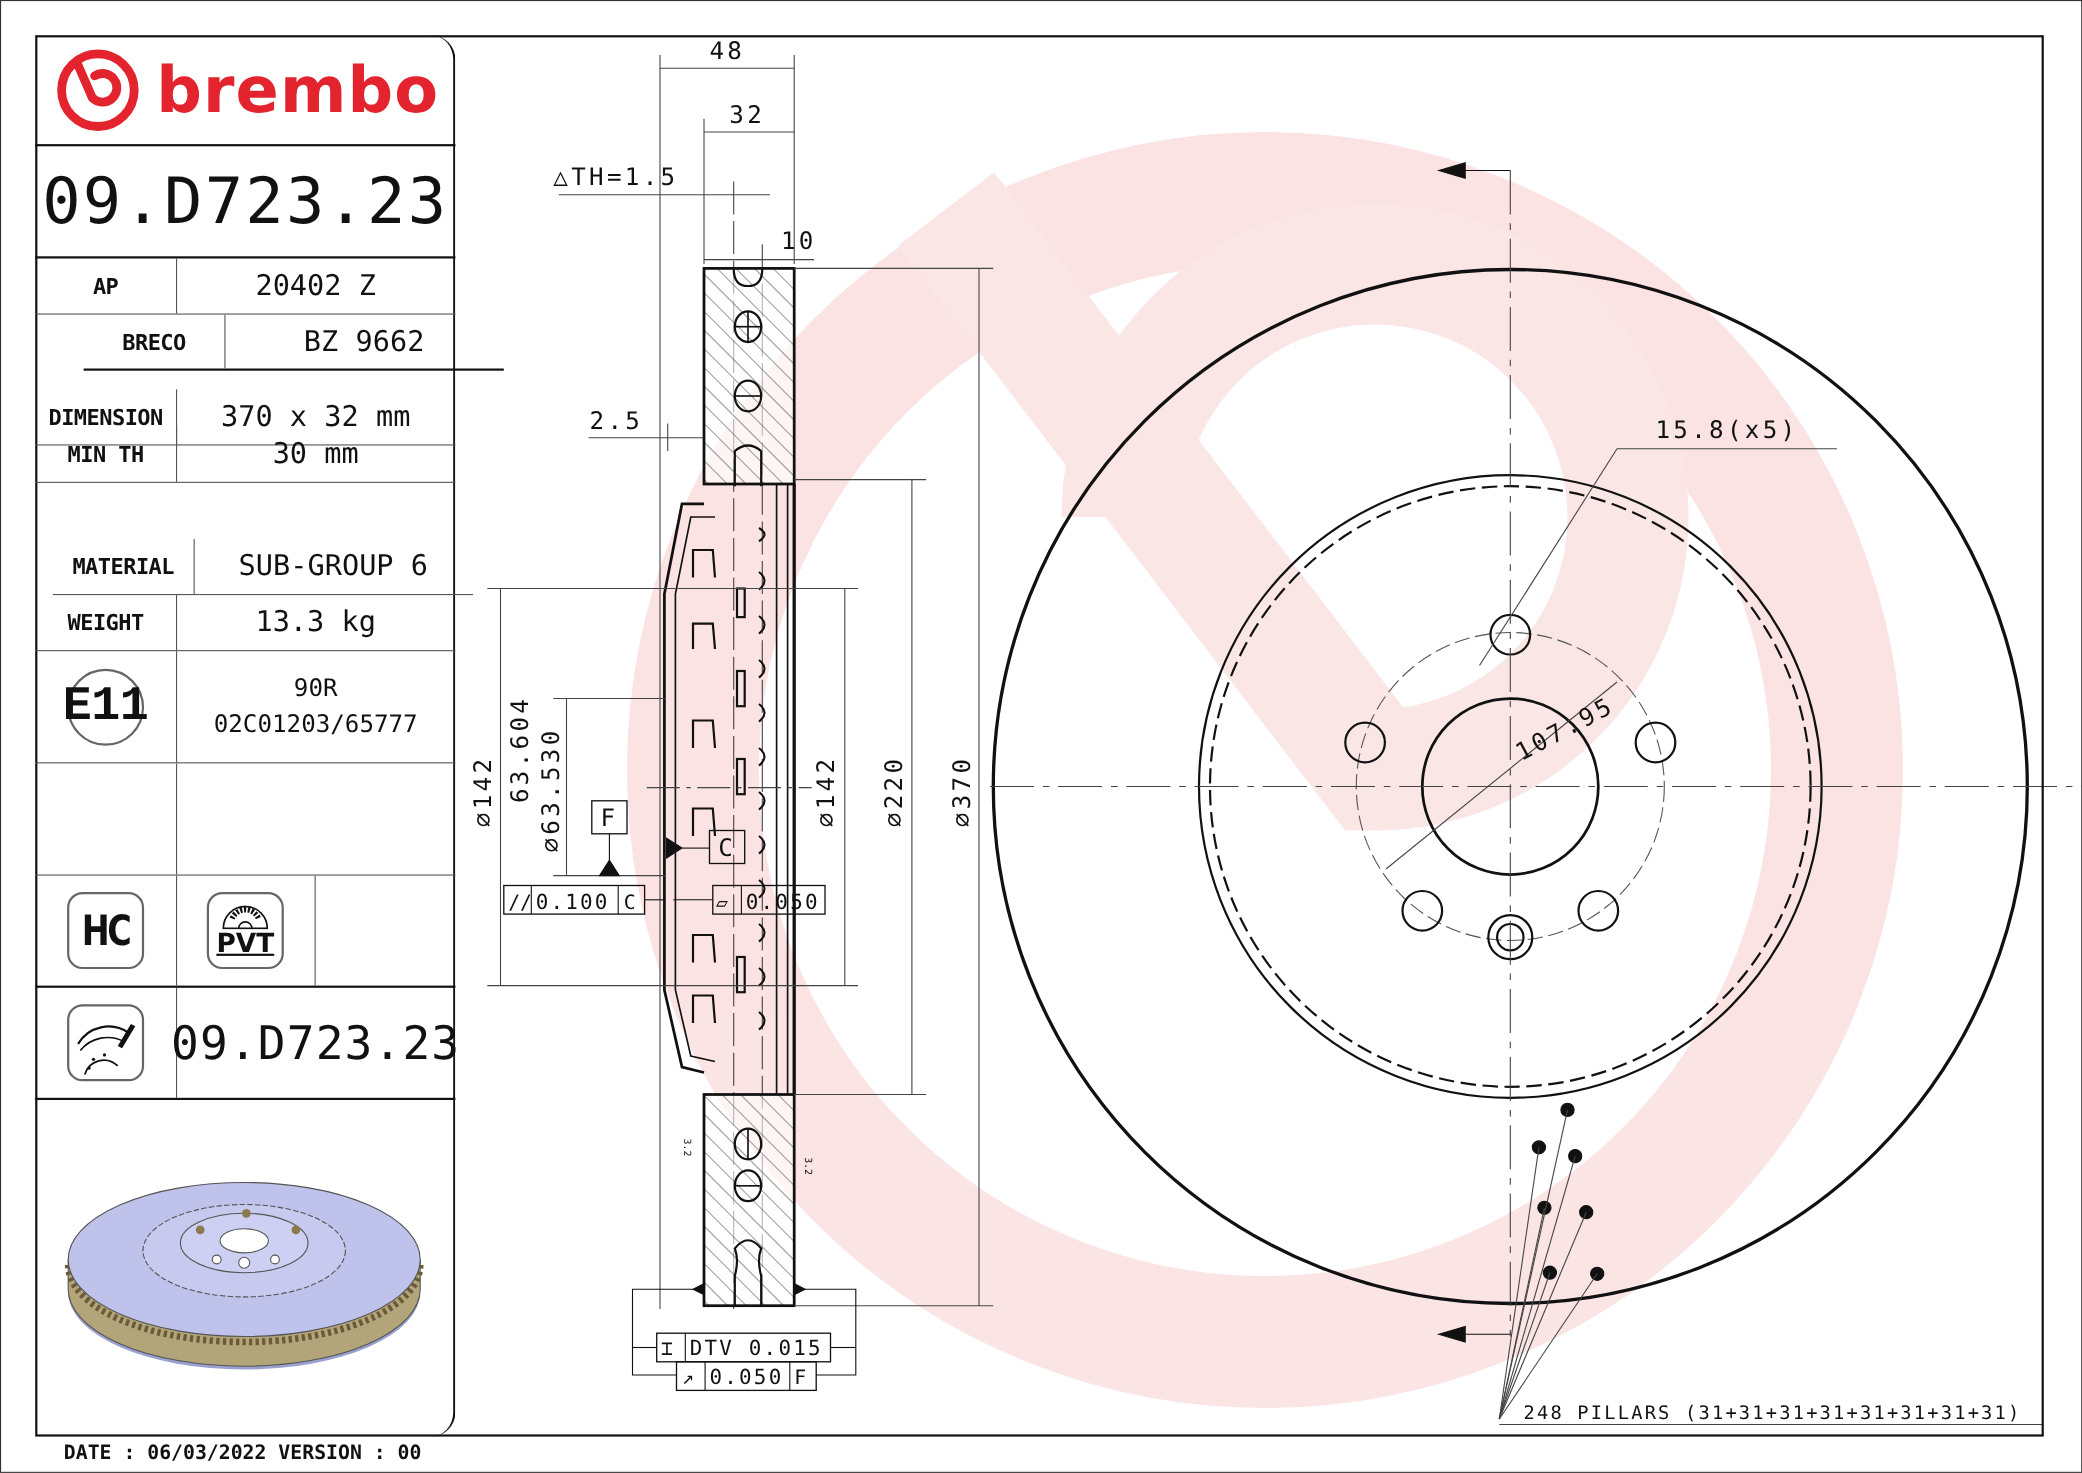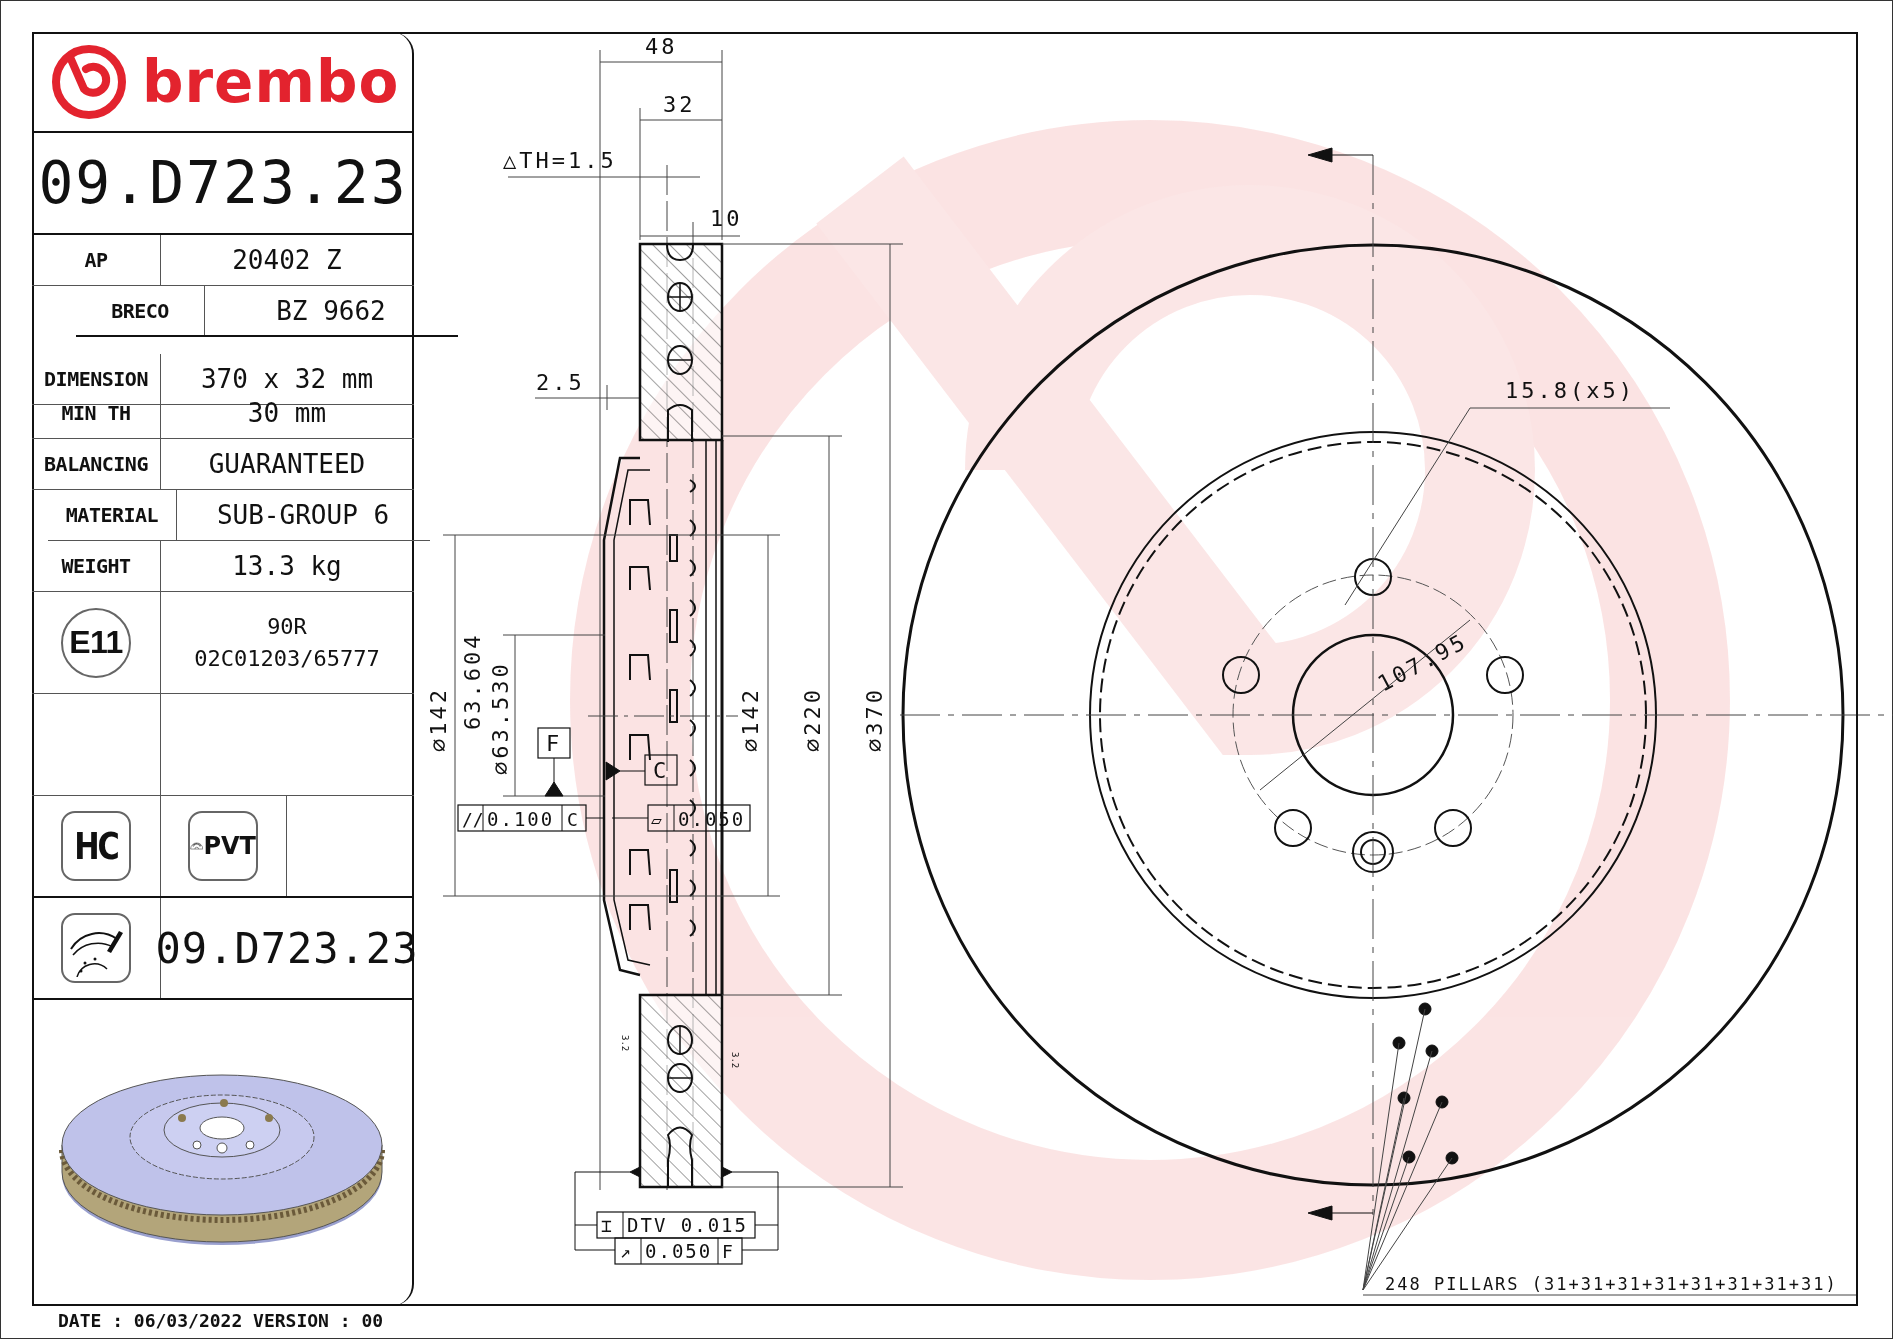--- a/index.html
+++ b/index.html
@@ -17,21 +17,21 @@
   .cell-r { position:absolute; left:128px; right:0; top:0; bottom:0;
             display:flex; align-items:center; justify-content:center;
             font-family:"DejaVu Sans Mono", "Liberation Mono", monospace; font-size:26px; }
   .logo { position:absolute; left:0; top:0; width:382px; height:101px; display:flex; align-items:center; padding-left:18px; box-sizing:border-box; border-bottom:2px solid #111; }
   .logo-text { color:#e3232e; font-family:"DejaVu Sans", sans-serif; font-size:58px; font-weight:bold; letter-spacing:1px; margin-left:14px; line-height:1; }
   .partno { position:absolute; left:0; top:101px; width:382px; height:102px; display:flex; align-items:center; justify-content:center;
             font-family:"DejaVu Sans Mono", monospace; font-size:58px; border-bottom:2px solid #111; box-sizing:border-box; letter-spacing:2px; }
   .cert { flex-direction:column; font-size:22px; line-height:32px; }
   .badge { width:70px; height:70px; border:2px solid #666; border-radius:14px; display:flex; align-items:center; justify-content:center; box-sizing:border-box; }
   .e11 { width:70px; height:70px; border:2px solid #666; border-radius:50%; display:flex; align-items:center; justify-content:center;
-         font-family:Liberation Sans, sans-serif; font-weight:bold; font-size:32px; box-sizing:border-box; }
+         font-family:Liberation Mono, monospace; font-weight:bold; font-size:44px; box-sizing:border-box; }
   .date { position:absolute; left:58px; top:1310px; font-family:"DejaVu Sans Mono", monospace; font-weight:bold; font-size:18px; }
   .dimtxt { font-family:"DejaVu Sans Mono", "Liberation Mono", monospace; font-size:22px; fill:#111; letter-spacing:3px; }
   .render-box { position:absolute; left:0; top:968px; width:382px; height:306px; }
 </style>
 </head>
 <body>
 
 <div class="page-border"></div>
 
 <svg class="drawing" width="1893" height="1339" viewBox="0 0 1893 1339">
@@ -252,24 +252,20 @@
     <div class="cell-r">BZ 9662</div>
   </div>
   <div class="row" style="top:322px;height:51px;">
     <div class="cell-l">DIMENSION</div>
     <div class="cell-r">370 x 32 mm</div>
   </div>
   <div class="row" style="top:356px;height:51px;">
     <div class="cell-l">MIN TH</div>
     <div class="cell-r">30 mm</div>
   </div>
-  <div class="row" style="top:407px;height:51px;">
-    <div class="cell-l">BALANCING</div>
-    <div class="cell-r">GUARANTEED</div>
-  </div>
   <div class="row" style="top:458px;height:51px;margin-left:16px;">
     <div class="cell-l">MATERIAL</div>
     <div class="cell-r">SUB-GROUP 6</div>
   </div>
   <div class="row" style="top:509px;height:51px;">
     <div class="cell-l">WEIGHT</div>
     <div class="cell-r">13.3 kg</div>
   </div>
   <div class="row" style="top:560px;height:102px;">
     <div class="cell-l">
@@ -284,21 +280,21 @@
     <div class="cell-l"></div>
     <div class="cell-r"></div>
   </div>
   <div class="row thick" style="top:764px;height:102px;">
     <div class="cell-l">
       <div class="badge">
         <span style="font-family:'DejaVu Sans',sans-serif;font-weight:bold;font-size:38px;letter-spacing:-3px;transform:scaleX(0.8);">HC</span>
       </div>
     </div>
     <div class="cell-r" style="right:127px;border-right:1.5px solid #555;">
-      <div class="badge" style="flex-direction:row;">
+      <div class="badge" style="flex-direction:column;text-decoration:underline;">
         <svg width="44" height="22" viewBox="0 0 44 22">
           <path d="M2 21 A20 20 0 0 1 42 21 Z" fill="none" stroke="#111" stroke-width="1.5"></path>
           <path d="M10 12 A13 13 0 0 1 34 12" fill="none" stroke="#111" stroke-width="5" stroke-dasharray="2 1.5"></path>
           <path d="M16 21 A6 6 0 0 1 28 21" fill="none" stroke="#111" stroke-width="1.5"></path>
         </svg>
         <span style="font-family:'DejaVu Sans',sans-serif;font-weight:bold;font-size:24px;line-height:24px;">PVT</span>
       </div>
     </div>
   </div>
   <div class="row thick" style="top:866px;height:102px;">

